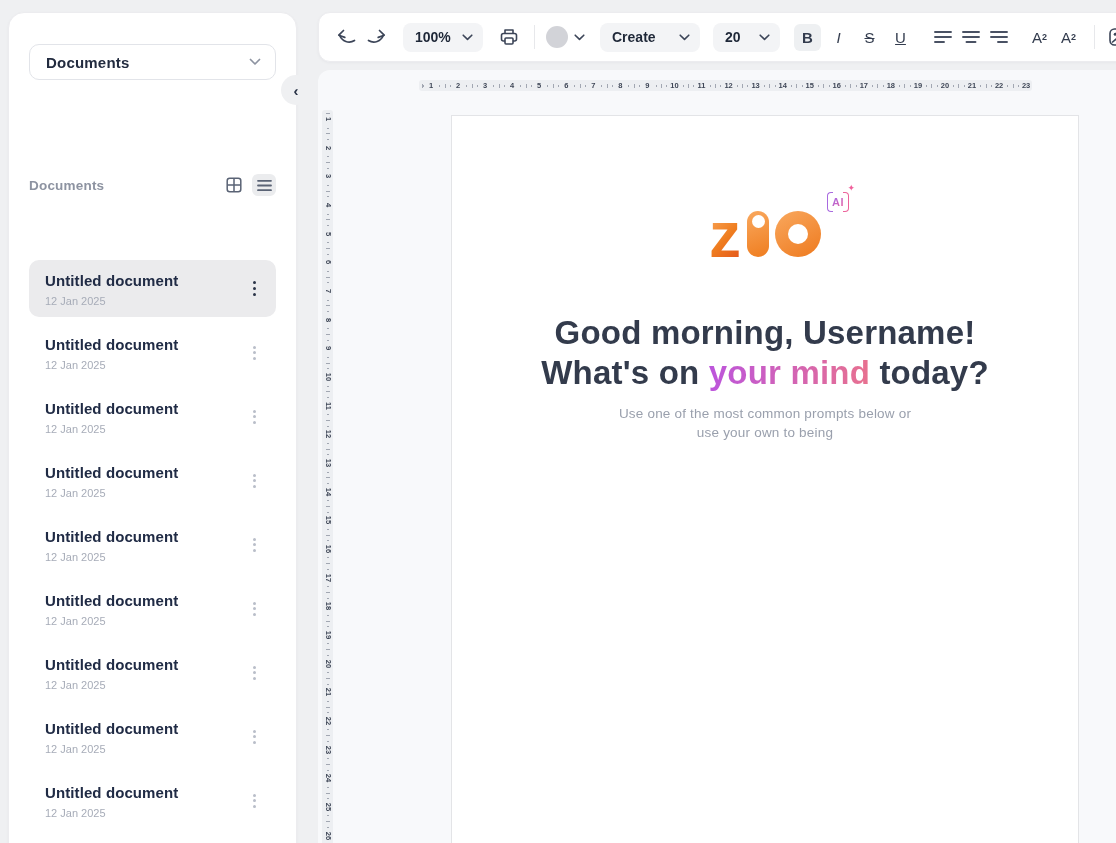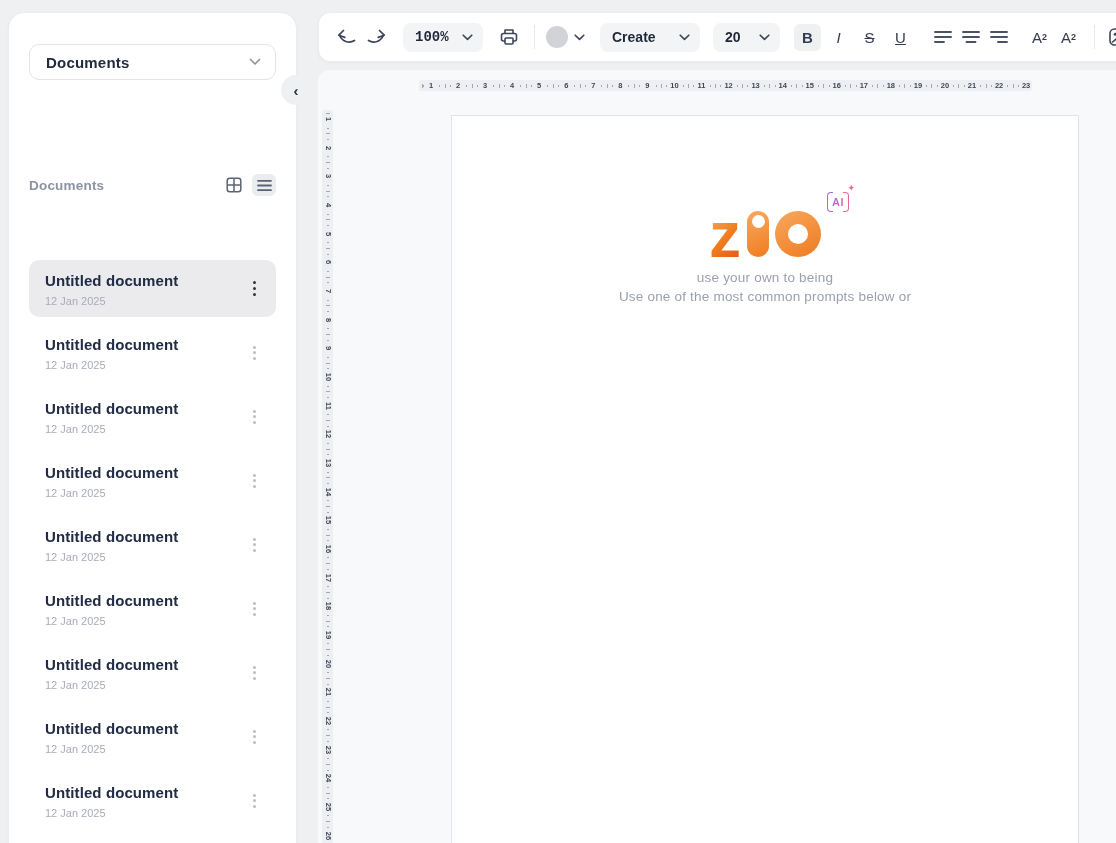--- a/index.html
+++ b/index.html
@@ -283,21 +283,21 @@
     </button>
     <button class="tb-icon-btn" style="margin-left:4px;">
       <span>
         <svg width="21" height="16" viewBox="0 0 21 16">
             <path d="M17.5 6 C15 12.5 8 15 2.5 11.5" fill="none" stroke="currentColor" stroke-width="1.7" stroke-linecap="round"></path>
             <path d="M13.5 1.5 L18.2 6.2 L12.2 8.4" fill="none" stroke="currentColor" stroke-width="1.7" stroke-linecap="round" stroke-linejoin="round"></path>
           </svg>
       </span>
     </button>
 
-    <div class="pill" style="margin-left:14px; width:80px;font-family:Liberation Mono, monospace;">
+    <div class="pill" style="margin-left:14px; width:80px;">
       <span class="pv">100%</span>
       <span>
         <svg width="11" height="7" viewBox="0 0 11 7">
             <path d="M1.2 1.2 L5.5 5.4 L9.8 1.2" fill="none" stroke="#3c4558" stroke-width="1.6" stroke-linecap="round" stroke-linejoin="round"></path>
           </svg>
       </span>
     </div>
 
     <button class="tb-icon-btn" style="margin-left:13px;">
       <span>
@@ -590,20 +590,24 @@
         <span class="logo-z">z</span>
         <span class="logo-i"></span>
         <span class="logo-o"></span>
         <span class="ai-badge">
           <span class="ai-brackets"></span>
           <span class="ai-core">AI</span>
           <span class="ai-sparkle">✦</span>
         </span>
       </div>
 
+      <div class="greeting">
+        <div>Good morning, Username!</div>
+        <div><span>What's on </span><span class="hl">your mind</span><span> today?</span></div>
+      </div>
 
       <div class="subtitle">
+        <div>Use one of the most common prompts below or</div>
         <div>use your own to being</div>
-        <div>Use one of the most common prompts below or</div>
       </div>
     </div>
   </div>
 </div>
 
 </body></html>

